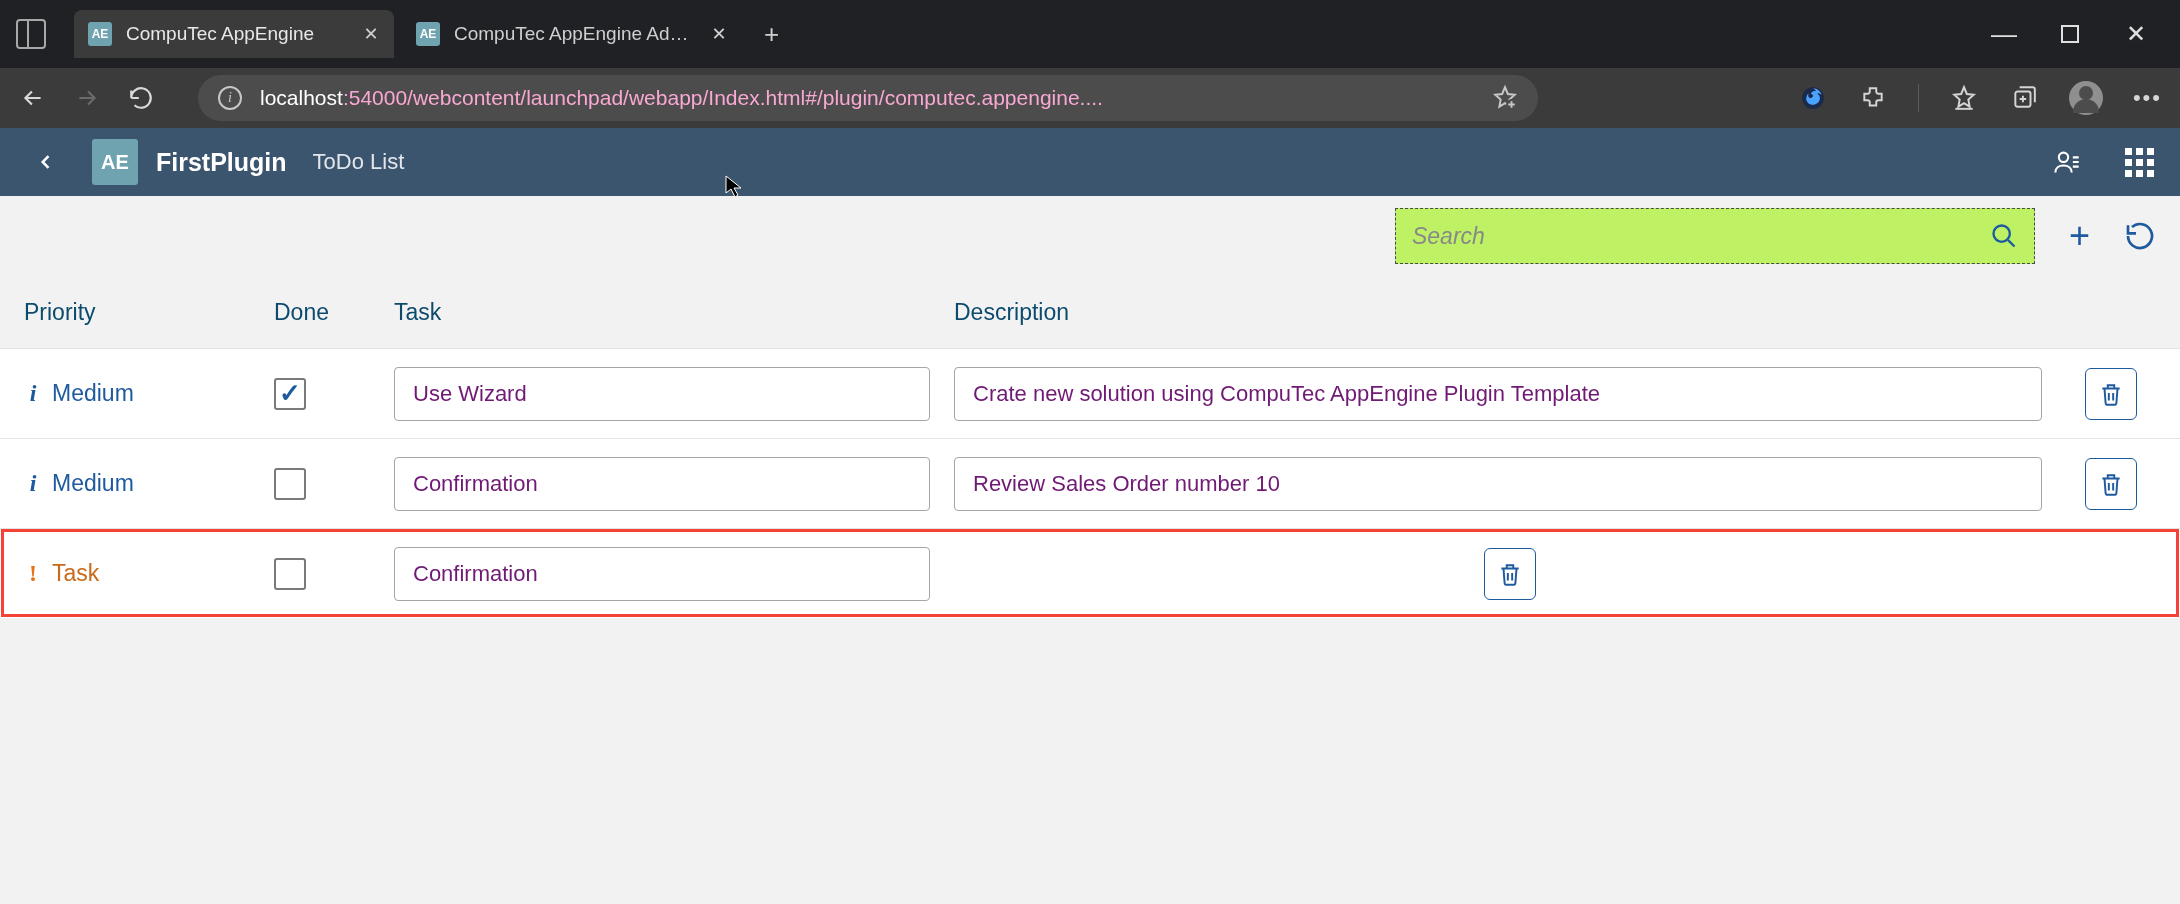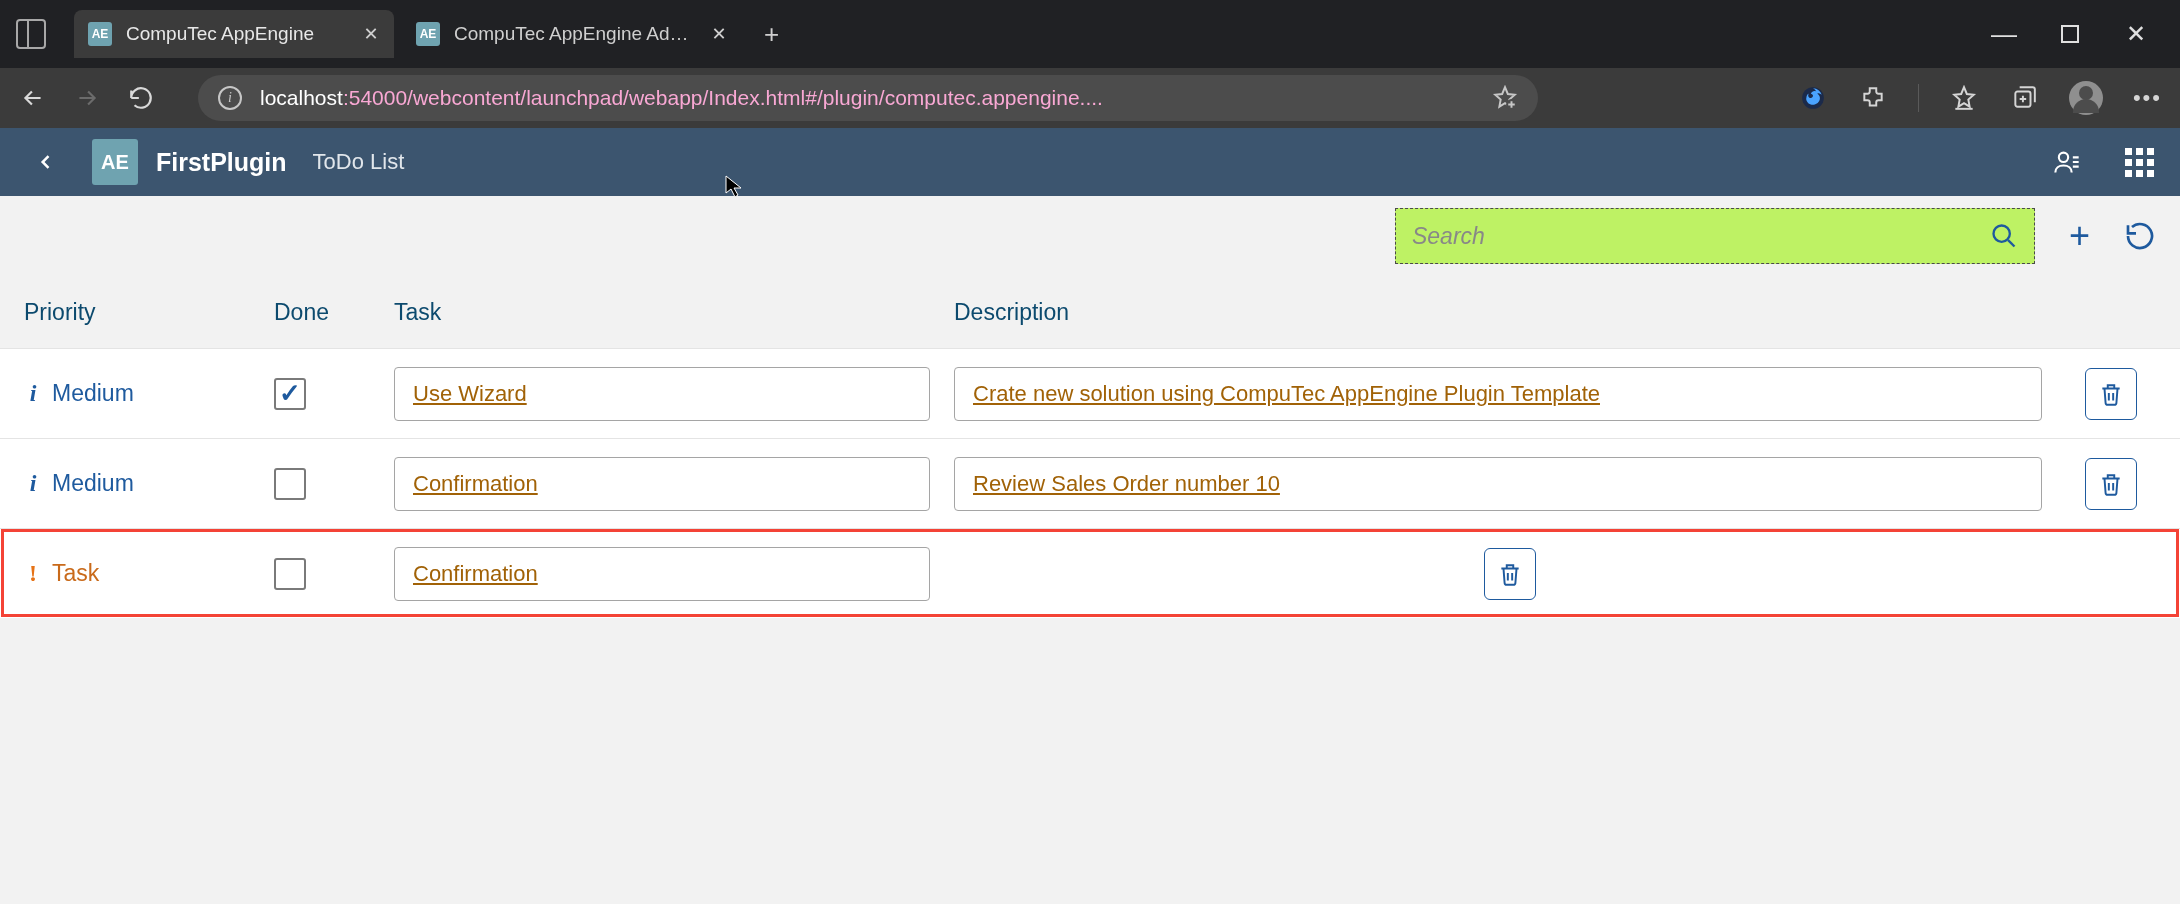--- a/index.html
+++ b/index.html
@@ -282,24 +282,23 @@
     font-size: 26px;
     font-weight: bold;
   }
 
   .text-input {
     height: 54px;
     border: 1px solid #a5a5a5;
     border-radius: 4px;
     padding: 0 18px;
     font-size: 22px;
-    color: #a16207;
+    color: #701a75;
     background: #fff;
     width: calc(100% - 24px);
-    text-decoration: underline;
   }
 
   .delete-cell { display: flex; justify-content: center; }
   .delete-btn {
     width: 52px; height: 52px;
     border: 1.5px solid #1e5a9e;
     border-radius: 6px;
     color: #1e5a9e;
     display: flex; align-items: center; justify-content: center;
     cursor: pointer;

